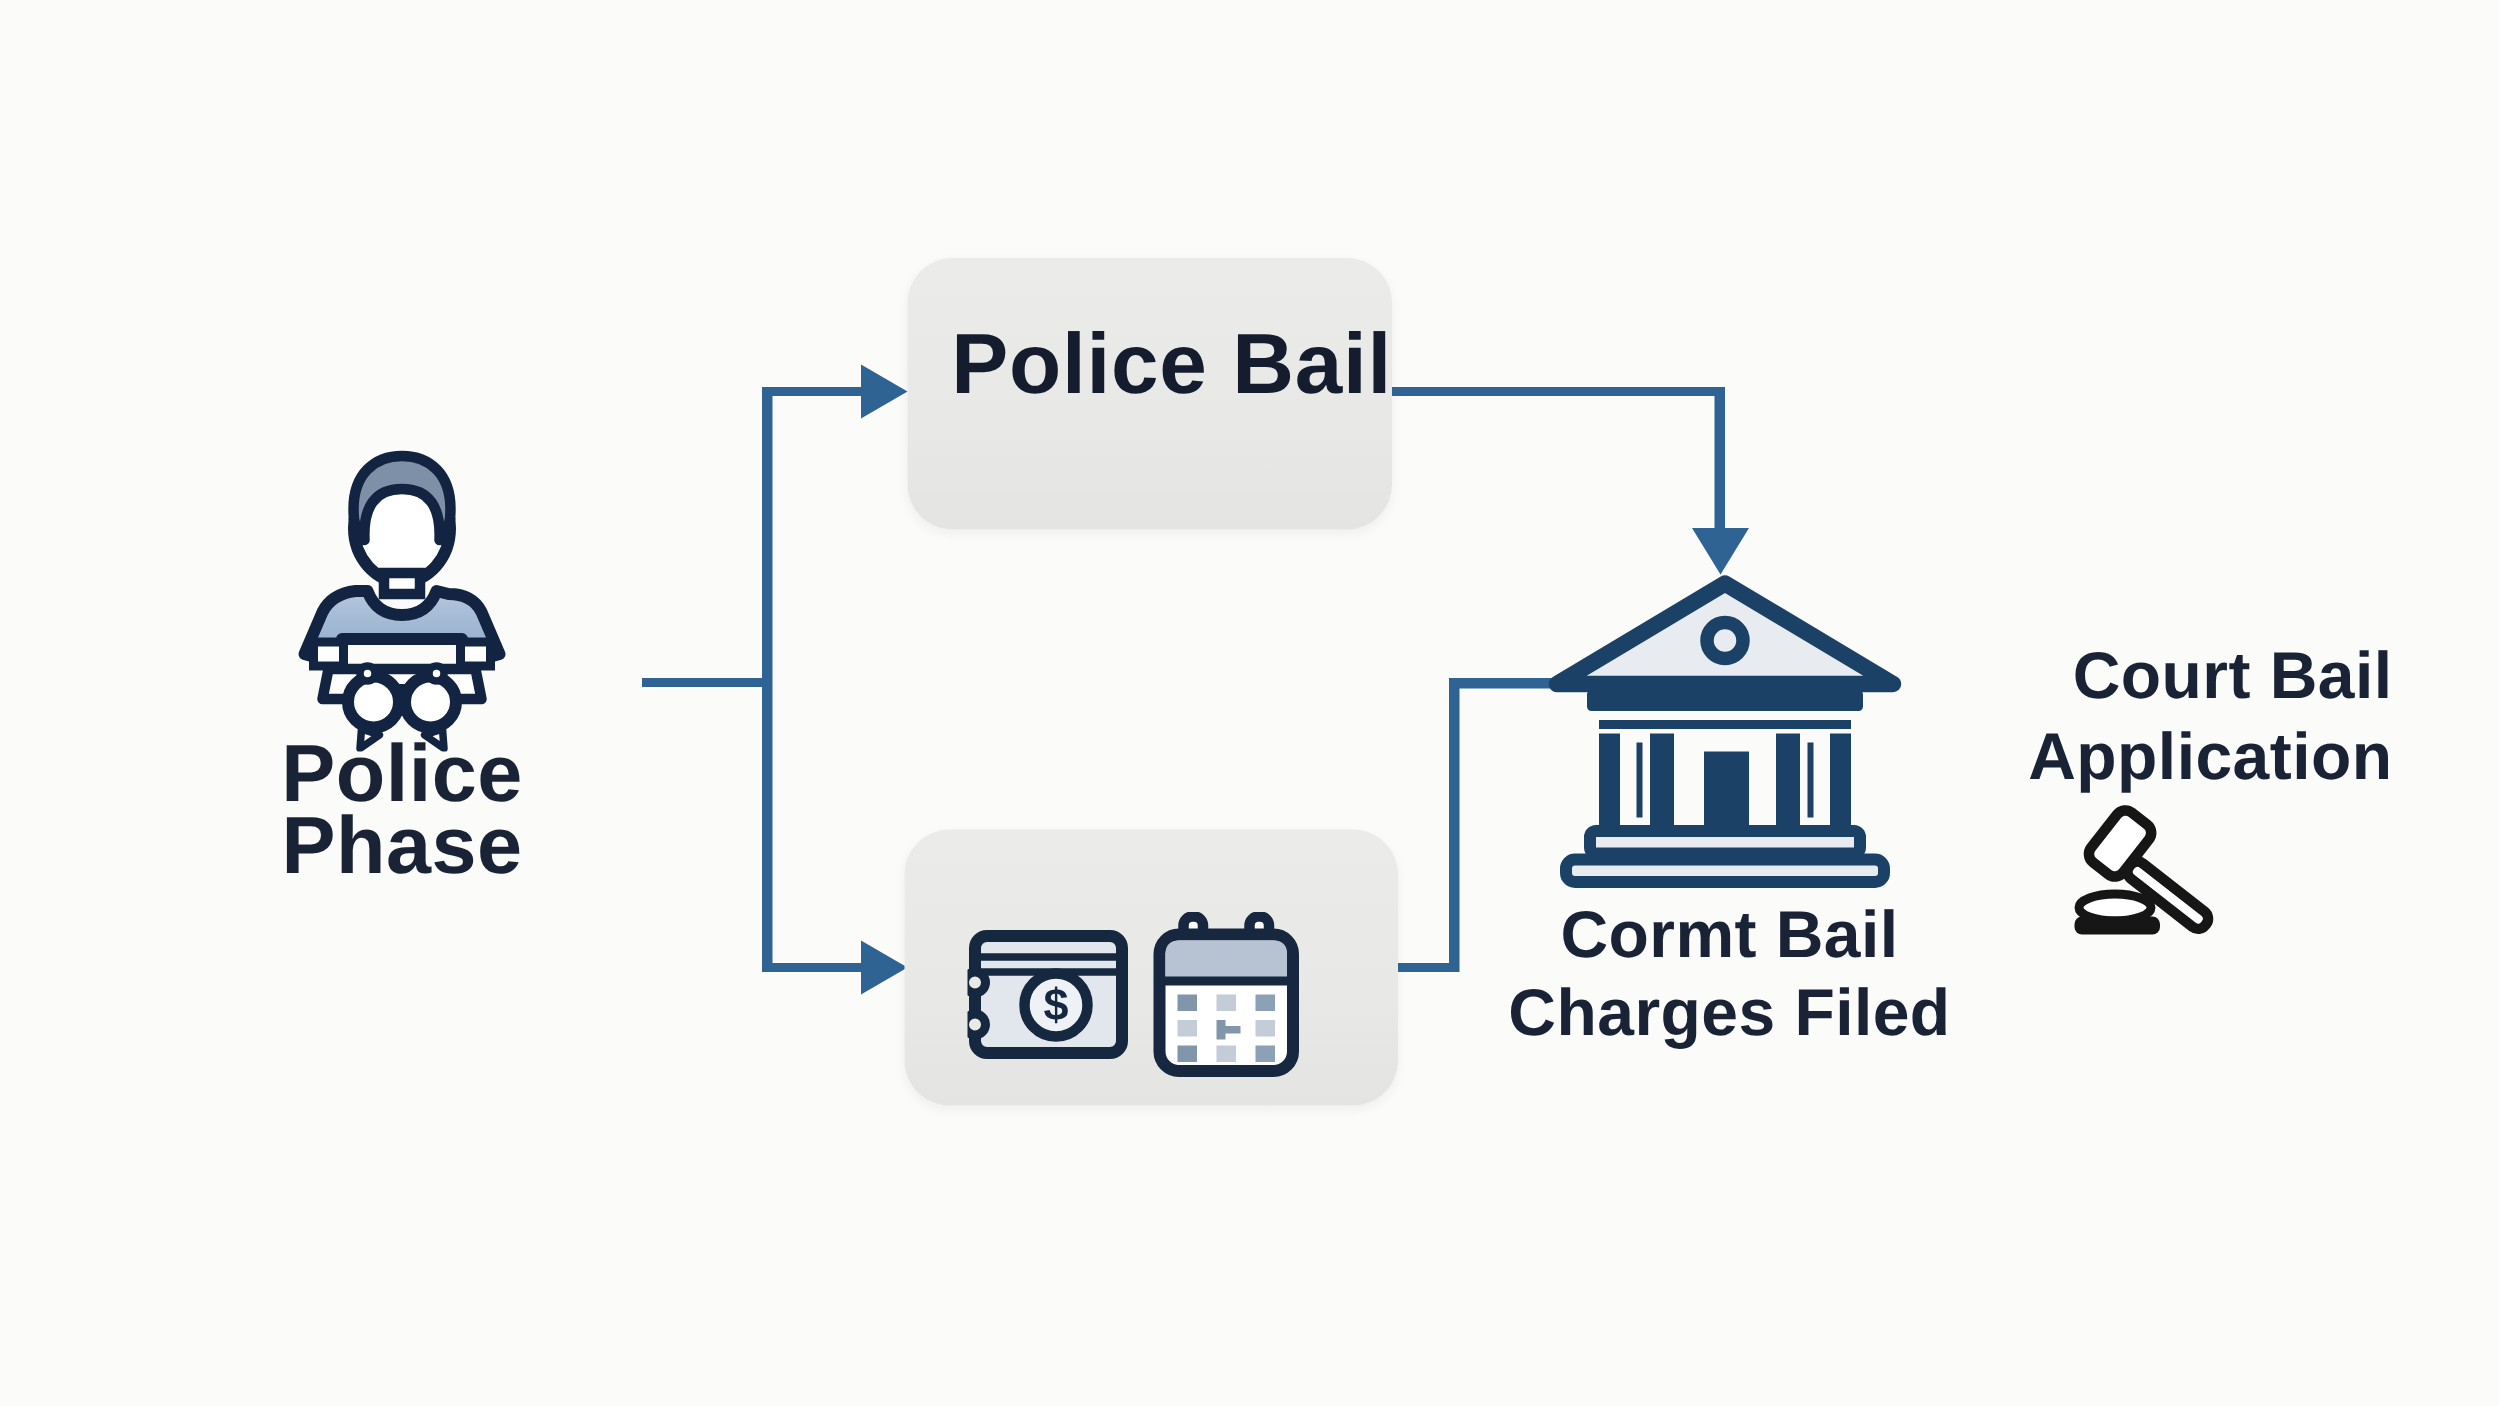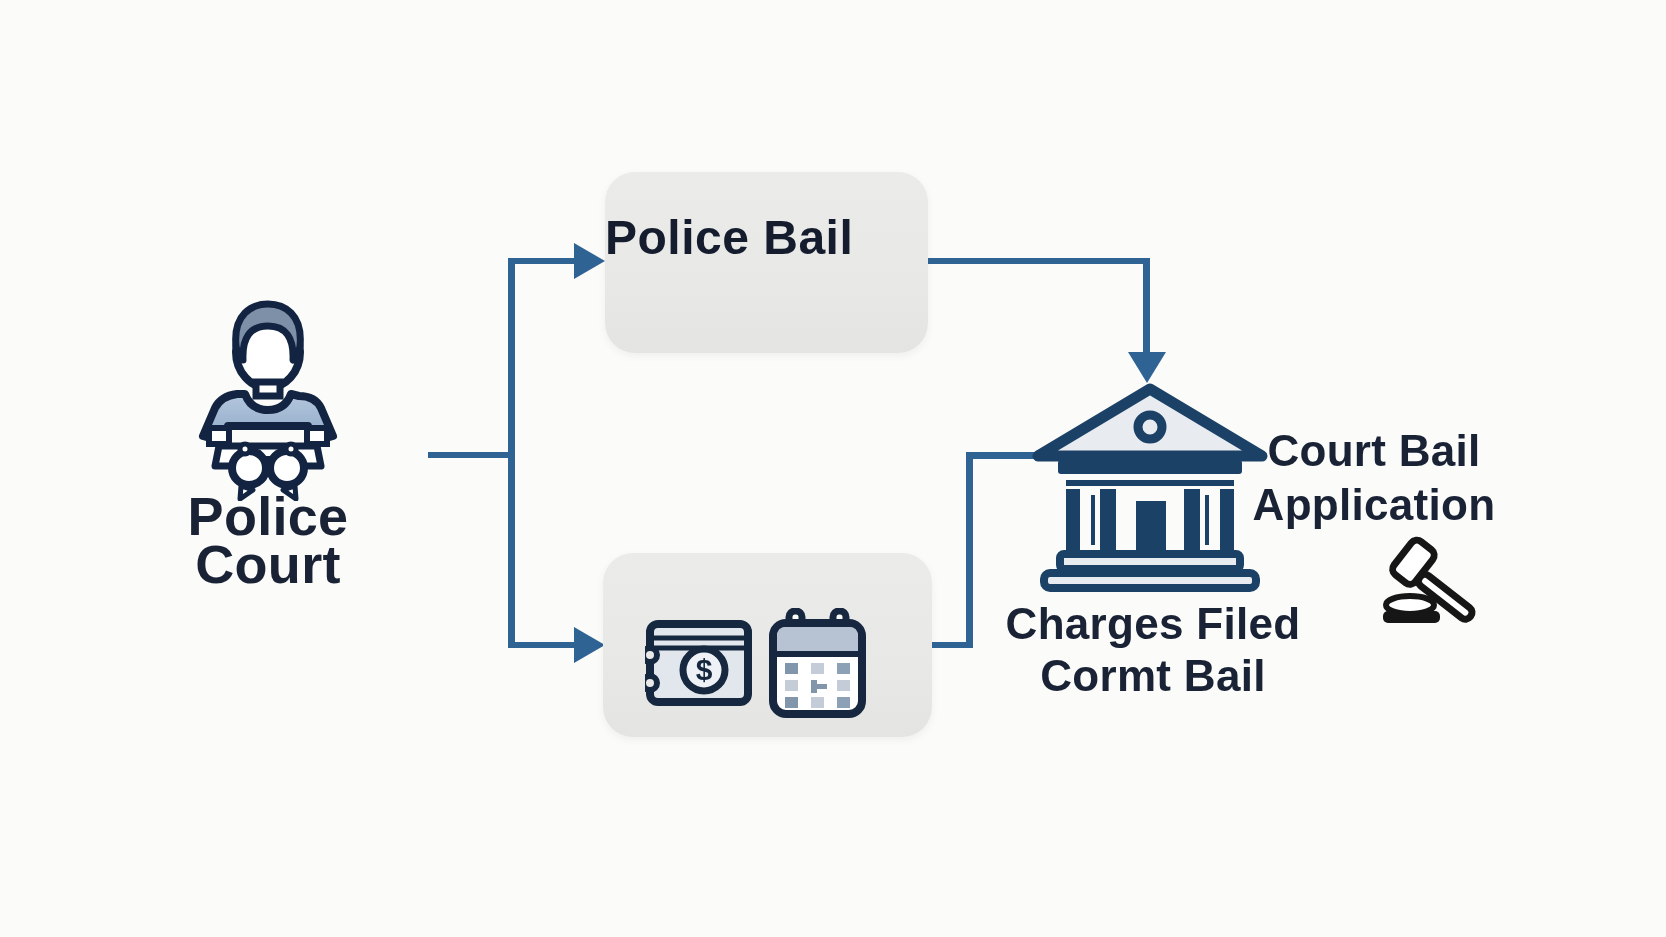--- a/index.html
+++ b/index.html
@@ -30,23 +30,23 @@
   
   .node-box {
     position: absolute;
     background: #e9e9e7;
     background: linear-gradient(180deg, #ebebe9 0%, #e8e8e6 60%, #e4e4e2 100%);
     border-radius: 30px;
     box-shadow: 0 3px 8px rgba(0,0,0,0.05);
   }
   .node-box .box-title {
     font-weight: bold;
-    font-size: 48px;
+    font-size: 57px;
     color: #141c2e;
-    text-align: left;
+    text-align: right;
     padding-top: 38px;
     letter-spacing: 0.5px;
   }
 
   .label {
     position: absolute;
     text-align: center;
     font-weight: bold;
     color: #1a2335;
   }
@@ -92,21 +92,21 @@
 
     <circle cx="52" cy="153" r="5" fill="#ffffff" stroke="#122441" stroke-width="5"></circle>
     <circle cx="98" cy="153" r="5" fill="#ffffff" stroke="#122441" stroke-width="5"></circle>
 
     <path d="M 48 190 l 12 4 l -13 9 z" fill="#ffffff" stroke="#122441" stroke-width="5" stroke-linejoin="round"></path>
     <path d="M 102 190 l -12 4 l 13 9 z" fill="#ffffff" stroke="#122441" stroke-width="5" stroke-linejoin="round"></path>
   </svg>
 
   <div class="label label-investigation" style="left:118px; top:492px; width:300px;">
     <div>Police</div>
-    <div>Court</div>
+    <div>Phase</div>
   </div>
 
   <div class="edge" style="left:428px; top:452px; width:84px; height:6px;"></div>
   <div class="edge" style="left:508px; top:258px; width:7px; height:390px;"></div>
   <div class="edge" style="left:508px; top:258px; width:68px; height:6px;"></div>
   <div class="arrow-right" style="left:574px; top:243px;"></div>
   <div class="edge" style="left:508px; top:642px; width:68px; height:6px;"></div>
   <div class="arrow-right" style="left:574px; top:627px;"></div>
 
   <div class="node-box" style="left:605px; top:172px; width:323px; height:181px;">
@@ -165,25 +165,25 @@
     <rect x="106" y="118" width="30" height="50" fill="#1c4166"></rect>
     <rect x="154" y="106" width="16" height="62" fill="#1c4166"></rect>
     <rect x="175" y="112" width="4" height="50" fill="#1c4166"></rect>
     <rect x="190" y="106" width="14" height="62" fill="#1c4166"></rect>
 
     <rect x="30" y="171" width="180" height="15" rx="4" fill="#e8ebef" stroke="#1c4166" stroke-width="8"></rect>
     <rect x="14" y="190" width="212" height="15" rx="6" fill="#e8ebef" stroke="#1c4166" stroke-width="8"></rect>
   </svg>
 
   <div class="label label-charges" style="left:1003px; top:598px; width:300px;">
+    <div>Cormt Bail</div>
     <div>Charges Filed</div>
-    <div>Cormt Bail</div>
   </div>
 
-  <div class="label label-application" style="left:1224px; top:424px; width:300px;">
+  <div class="label label-application" style="left:1295px; top:424px; width:300px;text-align:right;">
     <div>Court Bail</div>
     <div>Application</div>
   </div>
 
   <svg class="icon-abs" style="left:1372px; top:528px;" width="125" height="100" viewBox="0 0 125 100">
 
     <rect x="52" y="44" width="64" height="13" rx="6" fill="#ffffff" stroke="#161616" stroke-width="7" transform="rotate(38 52 44)"></rect>
 
     <rect x="28" y="13" width="27" height="42" rx="7" fill="#ffffff" stroke="#161616" stroke-width="7" transform="rotate(38 41 34)"></rect>
 

